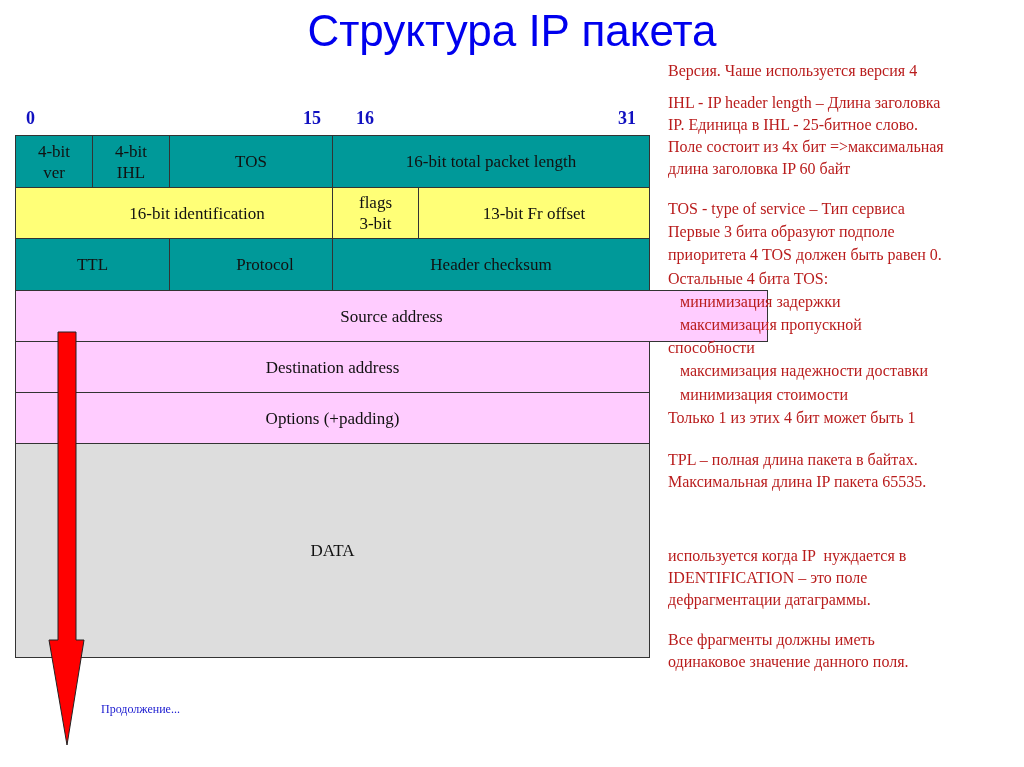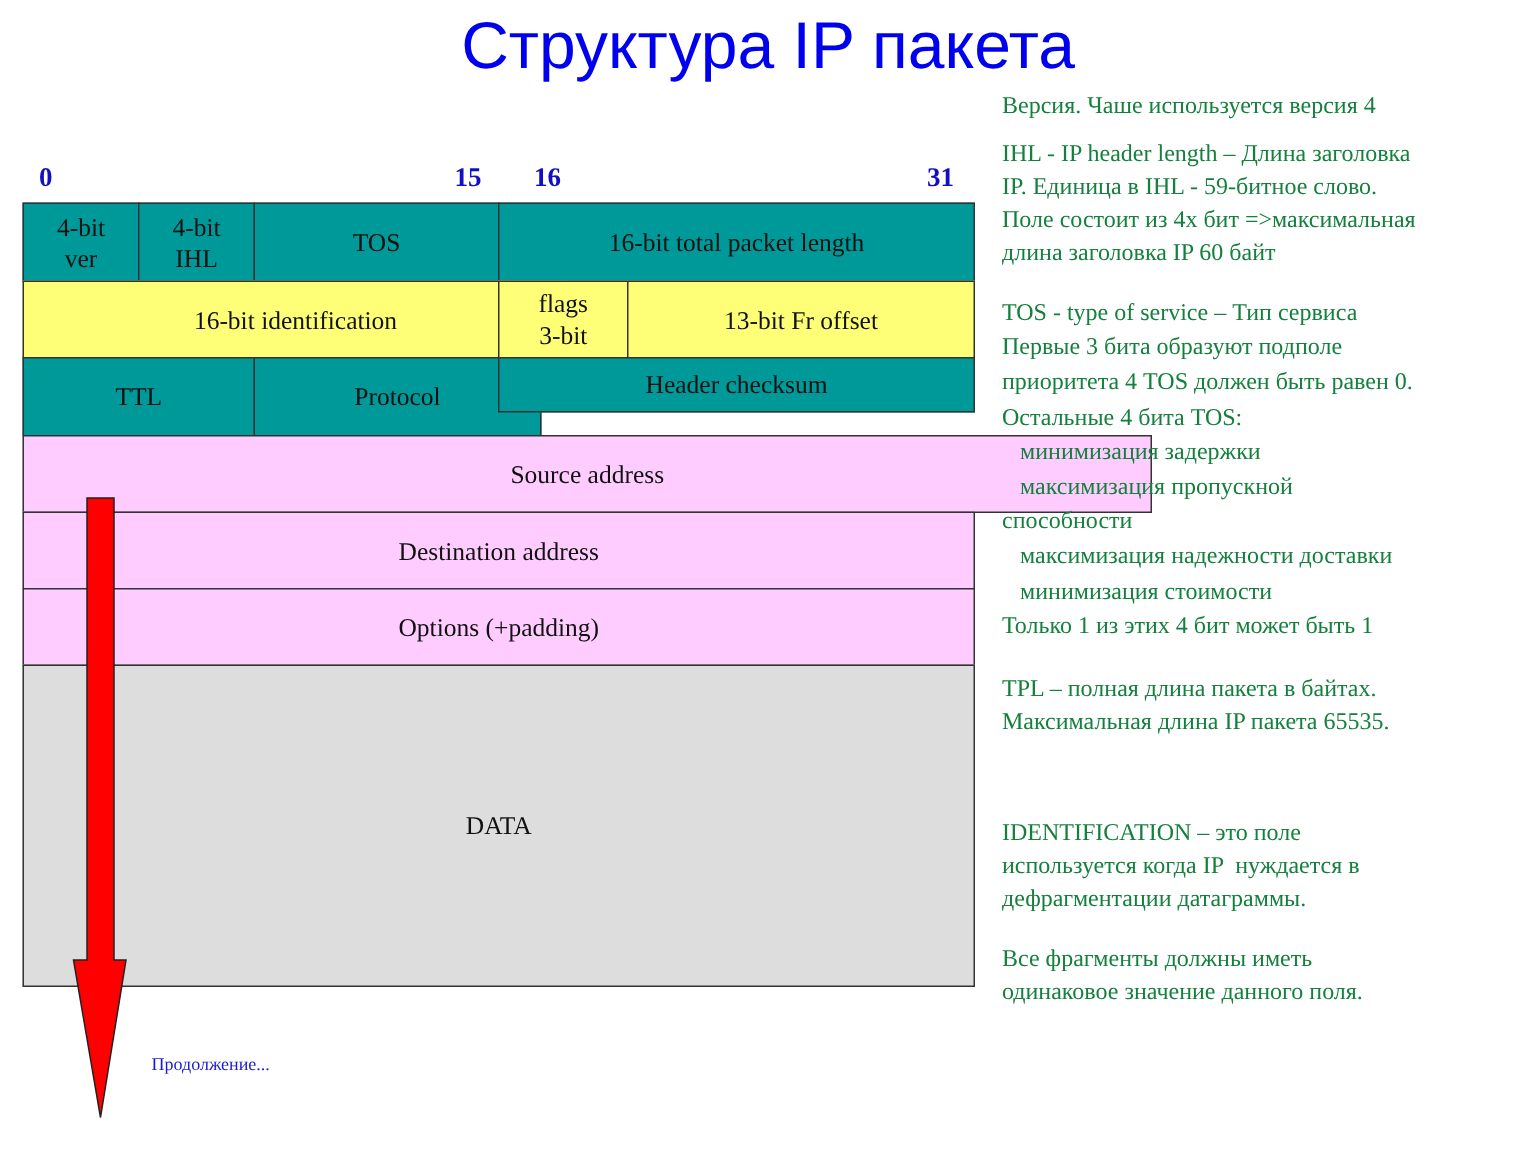--- a/index.html
+++ b/index.html
@@ -8,21 +8,21 @@
   .title { position:absolute; left:0; top:6px; width:1024px; text-align:center;
            font-family:"Liberation Sans", sans-serif; font-size:44px; color:#0000ee; }
   .bitnum { position:absolute; top:108px; font-weight:bold; font-size:18px; color:#1010c0; }
   .cell { position:absolute; box-sizing:border-box; border:1.5px solid #333; display:flex;
           align-items:center; justify-content:center; text-align:center; font-size:17px;
           color:#111; line-height:21px; }
   .teal { background:#009999; }
   .yellow { background:#ffff77; }
   .pink { background:#ffccff; }
   .gray { background:#dddddd; }
-  .notes { position:absolute; left:668px; font-size:16px; color:#15803d; line-height:22px; }
+  .notes { position:absolute; left:668px; font-size:16px; color:#b91c1c; line-height:22px; }
   .notes div { white-space:pre; }
   .cont { position:absolute; left:101px; top:702px; font-size:12px; color:#1a1ad0; }
   svg.arrow { position:absolute; left:0; top:0; }
 </style>
 </head>
 <body>
 
 <div class="title">Структура IP пакета</div>
 
 <div class="bitnum" style="left:26px">0</div>
@@ -37,59 +37,59 @@
 <div class="cell teal" style="left:169px;top:135px;width:164px;height:53px">TOS</div>
 <div class="cell teal" style="left:332px;top:135px;width:318px;height:53px">16-bit total packet length</div>
 
 <div class="cell yellow" style="left:15px;top:187px;width:364px;height:52px">16-bit identification</div>
 <div class="cell yellow" style="left:332px;top:187px;width:87px;height:52px;white-space:pre">flags
 3-bit</div>
 <div class="cell yellow" style="left:418px;top:187px;width:232px;height:52px">13-bit Fr offset</div>
 
 <div class="cell teal" style="left:15px;top:238px;width:155px;height:53px">TTL</div>
 <div class="cell teal" style="left:169px;top:238px;width:192px;height:53px">Protocol</div>
-<div class="cell teal" style="left:332px;top:238px;width:318px;height:37px">Header checksum</div>
+<div class="cell teal" style="left:332px;top:238px;width:318px;height:53px">Header checksum</div>
 
 <div class="cell pink" style="left:15px;top:290px;width:753px;height:52px">Source address</div>
 <div class="cell pink" style="left:15px;top:341px;width:635px;height:52px">Destination address</div>
 <div class="cell pink" style="left:15px;top:392px;width:635px;height:52px">Options (+padding)</div>
 <div class="cell gray" style="left:15px;top:443px;width:635px;height:215px">DATA</div>
 
 <svg class="arrow" width="1024" height="767">
   <polygon points="58,332 76,332 76,640 84,640 67,745 49,640 58,640" fill="#ff0000" stroke="#222" stroke-width="1"></polygon>
 </svg>
 
 <div class="notes" style="top:60px">
   <div>Версия. Чаше используется версия 4</div>
 </div>
 <div class="notes" style="top:92px">
   <div>IHL - IP header length – Длина заголовка</div>
-  <div>IP. Единица в IHL - 59-битное слово.</div>
+  <div>IP. Единица в IHL - 25-битное слово.</div>
   <div>Поле состоит из 4х бит =&gt;максимальная</div>
   <div>длина заголовка IP 60 байт</div>
 </div>
 <div class="notes" style="top:197px;line-height:23.2px">
   <div>TOS - type of service – Тип сервиса</div>
   <div>Первые 3 бита образуют подполе</div>
   <div>приоритета 4 TOS должен быть равен 0.</div>
   <div>Остальные 4 бита TOS:</div>
   <div>   минимизация задержки</div>
   <div>   максимизация пропускной</div>
   <div>способности</div>
   <div>   максимизация надежности доставки</div>
   <div>   минимизация стоимости</div>
   <div>Только 1 из этих 4 бит может быть 1</div>
 </div>
 <div class="notes" style="top:449px">
   <div>TPL – полная длина пакета в байтах.</div>
   <div>Максимальная длина IP пакета 65535.</div>
 </div>
 <div class="notes" style="top:545px">
+  <div>используется когда IP  нуждается в</div>
   <div>IDENTIFICATION – это поле</div>
-  <div>используется когда IP  нуждается в</div>
   <div>дефрагментации датаграммы.</div>
 </div>
 <div class="notes" style="top:629px">
   <div>Все фрагменты должны иметь</div>
   <div>одинаковое значение данного поля.</div>
 </div>
 
 <div class="cont">Продолжение...</div>
 
 </body></html>

